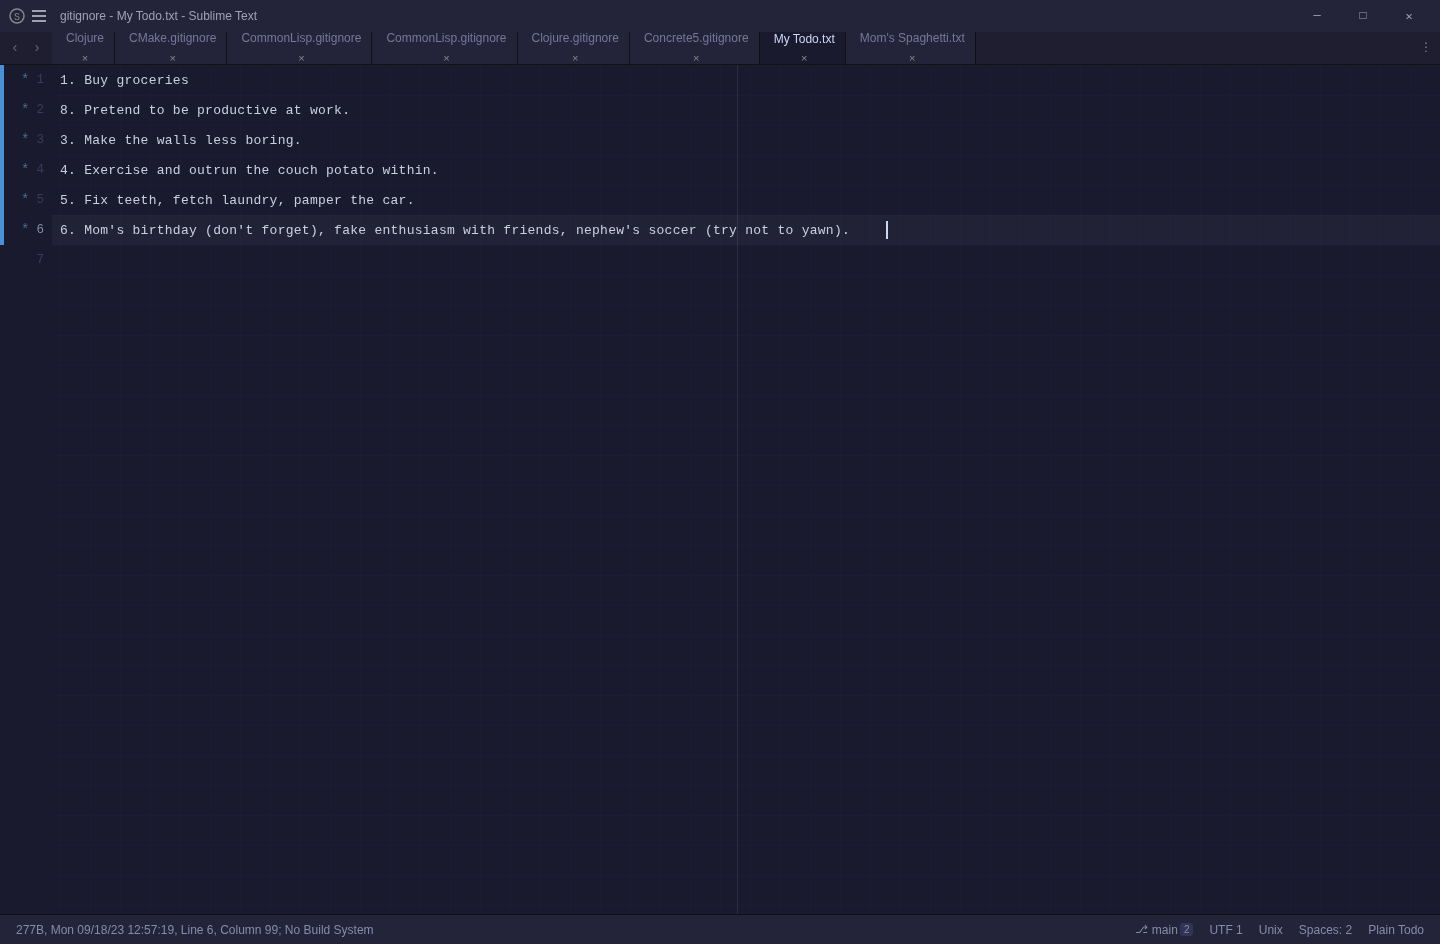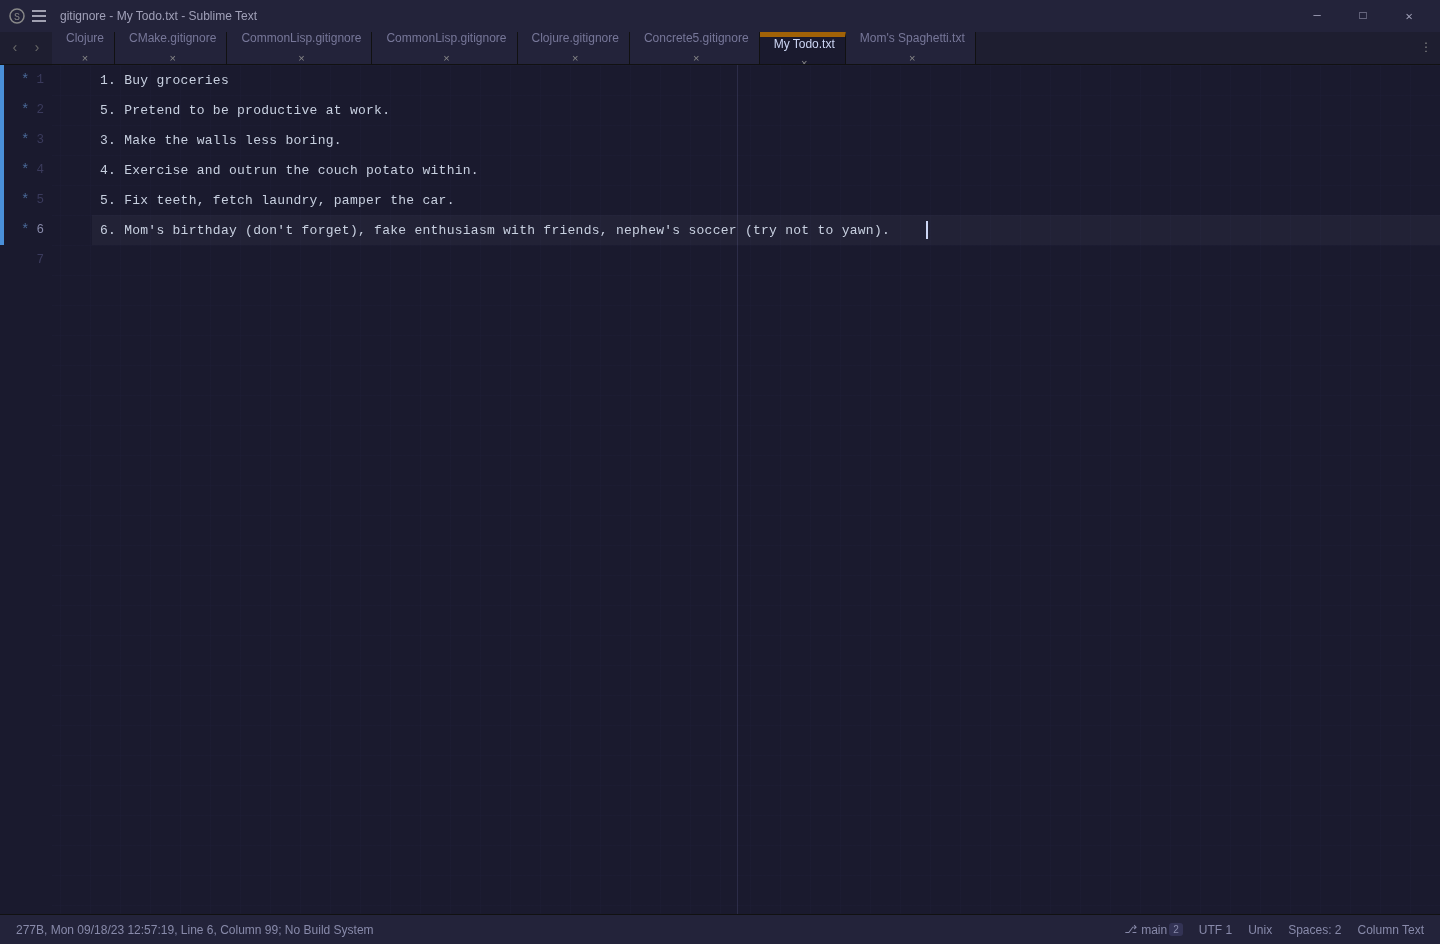--- a/index.html
+++ b/index.html
@@ -98,21 +98,21 @@
       white-space: nowrap;
       cursor: pointer;
       gap: 6px;
       flex-shrink: 0;
       flex-direction: column;
     }
 
     .tab.active {
       background: #1a1a2e;
       color: #cdd6f4;
-      border-top: 6px solid #a16207;
+      border-top: 1px solid #a16207;
     }
 
     .tab-close {
       width: 16px;
       height: 16px;
       display: flex;
       align-items: center;
       justify-content: center;
       border-radius: 3px;
       font-size: 11px;
@@ -209,21 +209,20 @@
 
     .gutter-line-num {
       font-size: 12.5px;
     }
 
     #code-area {
       flex: 1;
       padding-top: 0;
       z-index: 1;
       position: relative;
-      margin-left: 40px;
     }
 
     .code-line {
       height: 30px;
       display: flex;
       align-items: center;
       font-size: 13px;
       padding-left: 8px;
       white-space: pre;
       color: #c8d0e0;
@@ -402,21 +401,21 @@
         <div class="gutter-modified"></div>
         <span style="font-size: 14px; color: rgb(74, 106, 153); margin-right: 3px;">*</span>
         <span class="gutter-line-num">6</span>
       </div>
       <div class="gutter-line">
         <span class="gutter-line-num">7</span>
       </div>
     </div>
   <div id="code-area">
       <div class="code-line">1. Buy groceries</div>
-      <div class="code-line">5. Pretend to be productive at work.</div>
+      <div class="code-line">8. Pretend to be productive at work.</div>
       <div class="code-line">3. Make the walls less boring.</div>
       <div class="code-line">4. Exercise and outrun the couch potato within.</div>
       <div class="code-line">5. Fix teeth, fetch laundry, pamper the car.</div>
       <div class="code-line active-line"><span>6. Mom's birthday (don't forget), fake enthusiasm with friends, nephew's soccer (try not to yawn).</span><span class="cursor"></span></div>
       <div class="code-line"></div>
     </div>
 </div>
 
 <div id="status-bar">
   <div class="status-left">
@@ -424,15 +423,15 @@
   </div>
   <div class="status-right">
     <div class="status-item">
       <span class="branch-icon">⎇</span>
       <span>main</span>
       <span style="margin-left:2px;font-size:10px;background:#333355;border-radius:3px;padding:1px 4px;">2</span>
     </div>
     <div class="status-item">UTF 1</div>
     <div class="status-item">Unix</div>
     <div class="status-item">Spaces: 2</div>
-    <div class="status-item">Column Text</div>
+    <div class="status-item">Plain Todo</div>
   </div>
 </div>
 
 </body></html>

